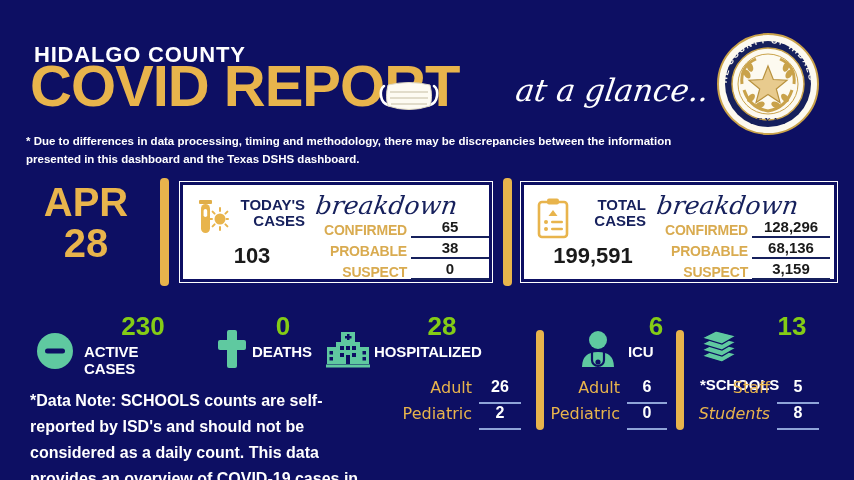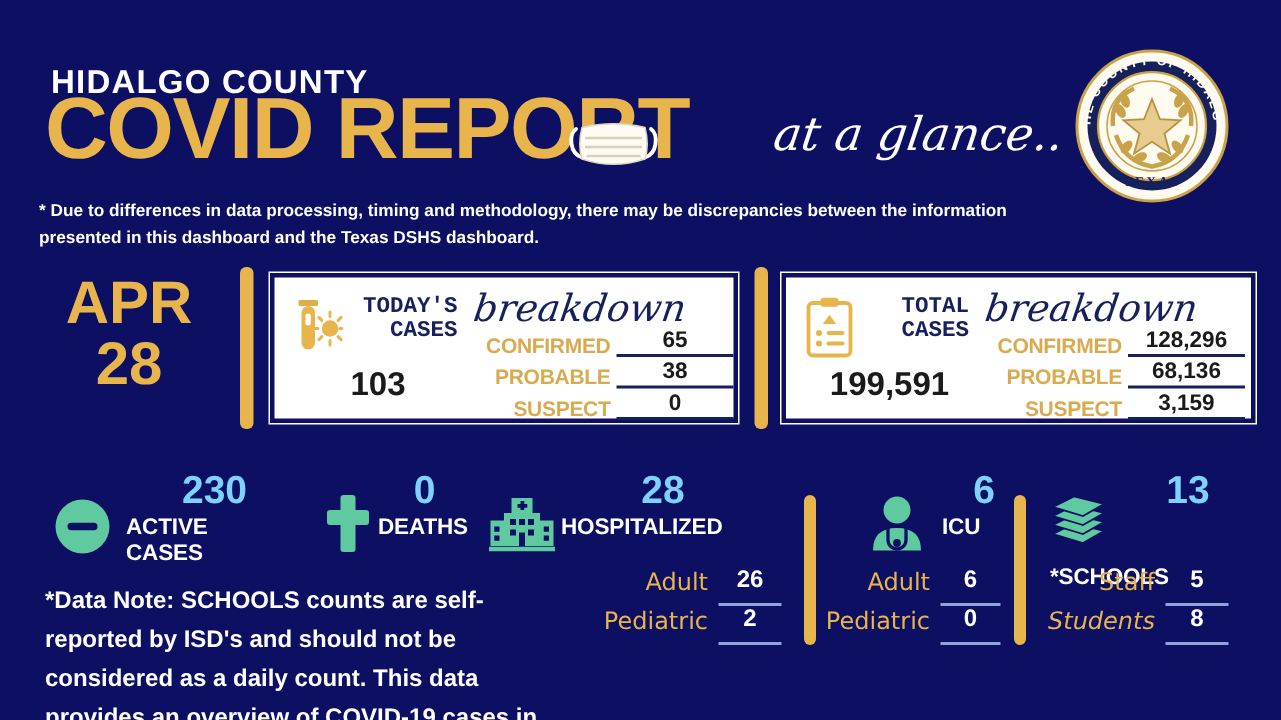--- a/index.html
+++ b/index.html
@@ -55,21 +55,21 @@
     position: absolute; background: #ffffff;
     border: 3px solid #0d0f63; box-shadow: 0 0 0 1px #ffffff;
   }
   .card-today { left: 180px; top: 182px; width: 312px; height: 100px; }
   .card-total { left: 521px; top: 182px; width: 316px; height: 100px; }
 
   .card-icon { position: absolute; left: 12px; top: 12px; width: 34px; height: 42px; }
   .card-label {
     position: absolute; left: 50px; top: 12px;
     font-size: 15px; font-weight: bold; color: #16205c;
-    line-height: 1.04; text-align: right; width: 72px; font-family: Liberation Mono, monospace;
+    line-height: 1.04; text-align: right; width: 72px;
   }
   .card-big {
     position: absolute; left: 10px; top: 58px; width: 118px;
     text-align: center; font-size: 22px; font-weight: bold; color: #1a1a1a;
   }
   .breakdown-script {
     position: absolute; left: 133px; top: 6px;
     font-family: "DejaVu Serif", serif; font-style: italic;
     font-size: 25px; color: #16205c; transform: skewX(-8deg);
   }
@@ -84,21 +84,21 @@
     flex: 1; margin-left: 4px; text-align: center;
     font-size: 15px; font-weight: bold; color: #1a1a1a;
     border-bottom: 2px solid #16205c; padding-bottom: 1px;
   }
 
   
   .stat { position: absolute; }
   .stat-icon { position: absolute; }
   .stat-num {
     position: absolute; font-size: 26px; font-weight: bold;
-    color: #7dd3fc; text-align: center;
+    color: #84cc16; text-align: center;
   }
   .stat-lbl {
     position: absolute; font-size: 15px; font-weight: bold;
     color: #ffffff; letter-spacing: -0.1px;
   }
 
   
   .sub { position: absolute; }
   .sub-row { display: flex; height: 26px; }
   .sub-name {

